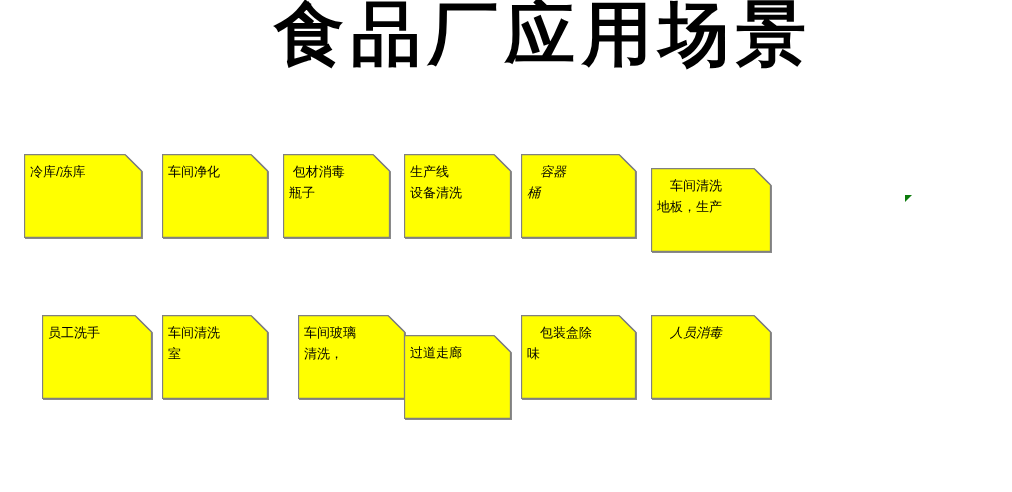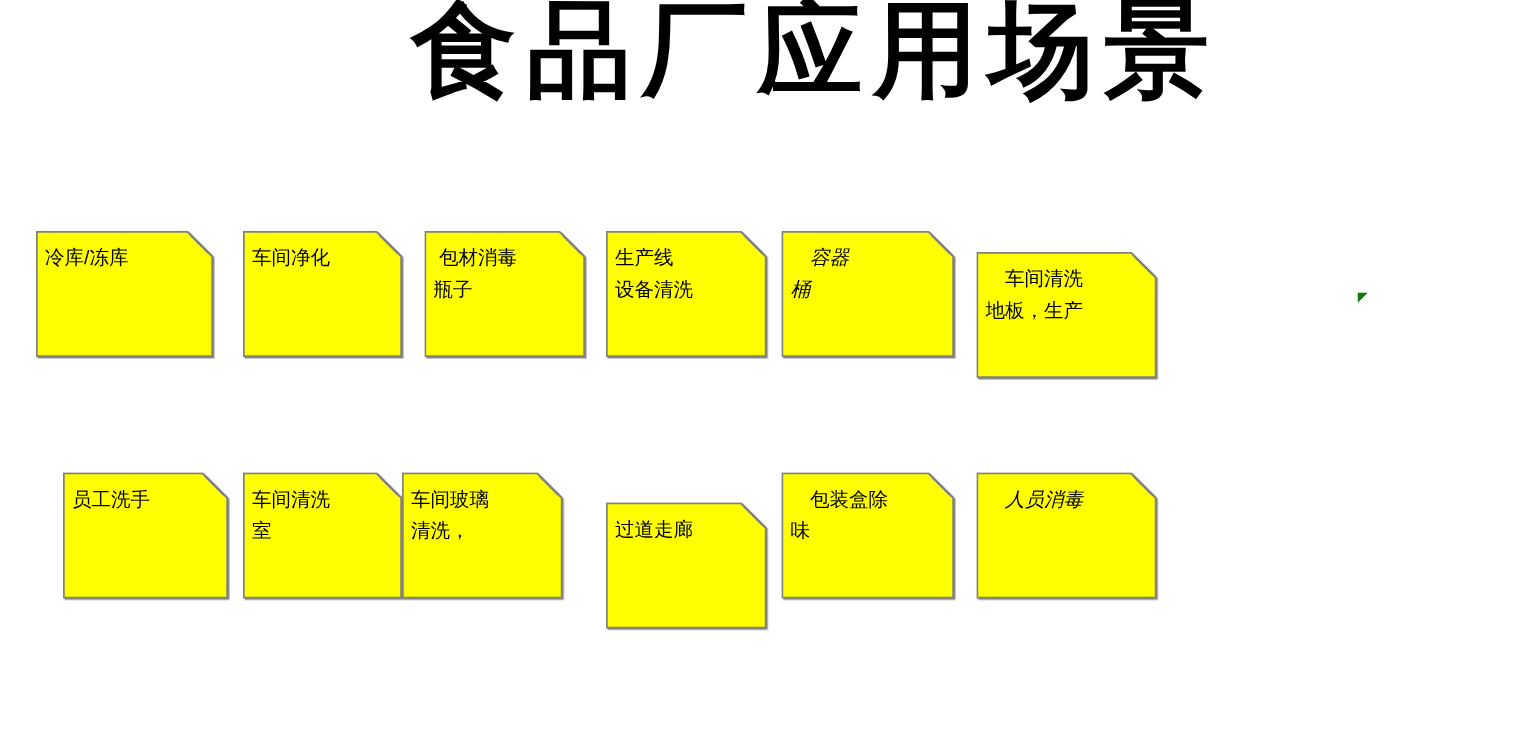--- a/index.html
+++ b/index.html
@@ -102,21 +102,21 @@
   <div class="note-text">员工洗手</div>
 </div>
 <div class="note" style="left:162px; top:315px; width:106px; height:84px;">
   <svg class="shape" width="106" height="84">
       <polygon points="0.5,0.5 89,0.5 105.5,17 105.5,83.5 0.5,83.5" fill="#ffff00" stroke="#808080" stroke-width="1.3"></polygon>
       <line x1="91" y1="3" x2="103" y2="15" stroke="#808080" stroke-width="1"></line>
     </svg>
   <div class="note-text">车间清洗
 室</div>
 </div>
-<div class="note" style="left:268px; top:315px; width:107px; height:84px;">
+<div class="note" style="left:298px; top:315px; width:107px; height:84px;">
   <svg class="shape" width="107" height="84">
       <polygon points="0.5,0.5 90,0.5 106.5,17 106.5,83.5 0.5,83.5" fill="#ffff00" stroke="#808080" stroke-width="1.3"></polygon>
       <line x1="92" y1="3" x2="104" y2="15" stroke="#808080" stroke-width="1"></line>
     </svg>
   <div class="note-text">车间玻璃
 清洗，</div>
 </div>
 <div class="note" style="left:404px; top:315px; width:107px; height:84px;margin-top:20px;">
   <svg class="shape" width="107" height="84">
       <polygon points="0.5,0.5 90,0.5 106.5,17 106.5,83.5 0.5,83.5" fill="#ffff00" stroke="#808080" stroke-width="1.3"></polygon>

